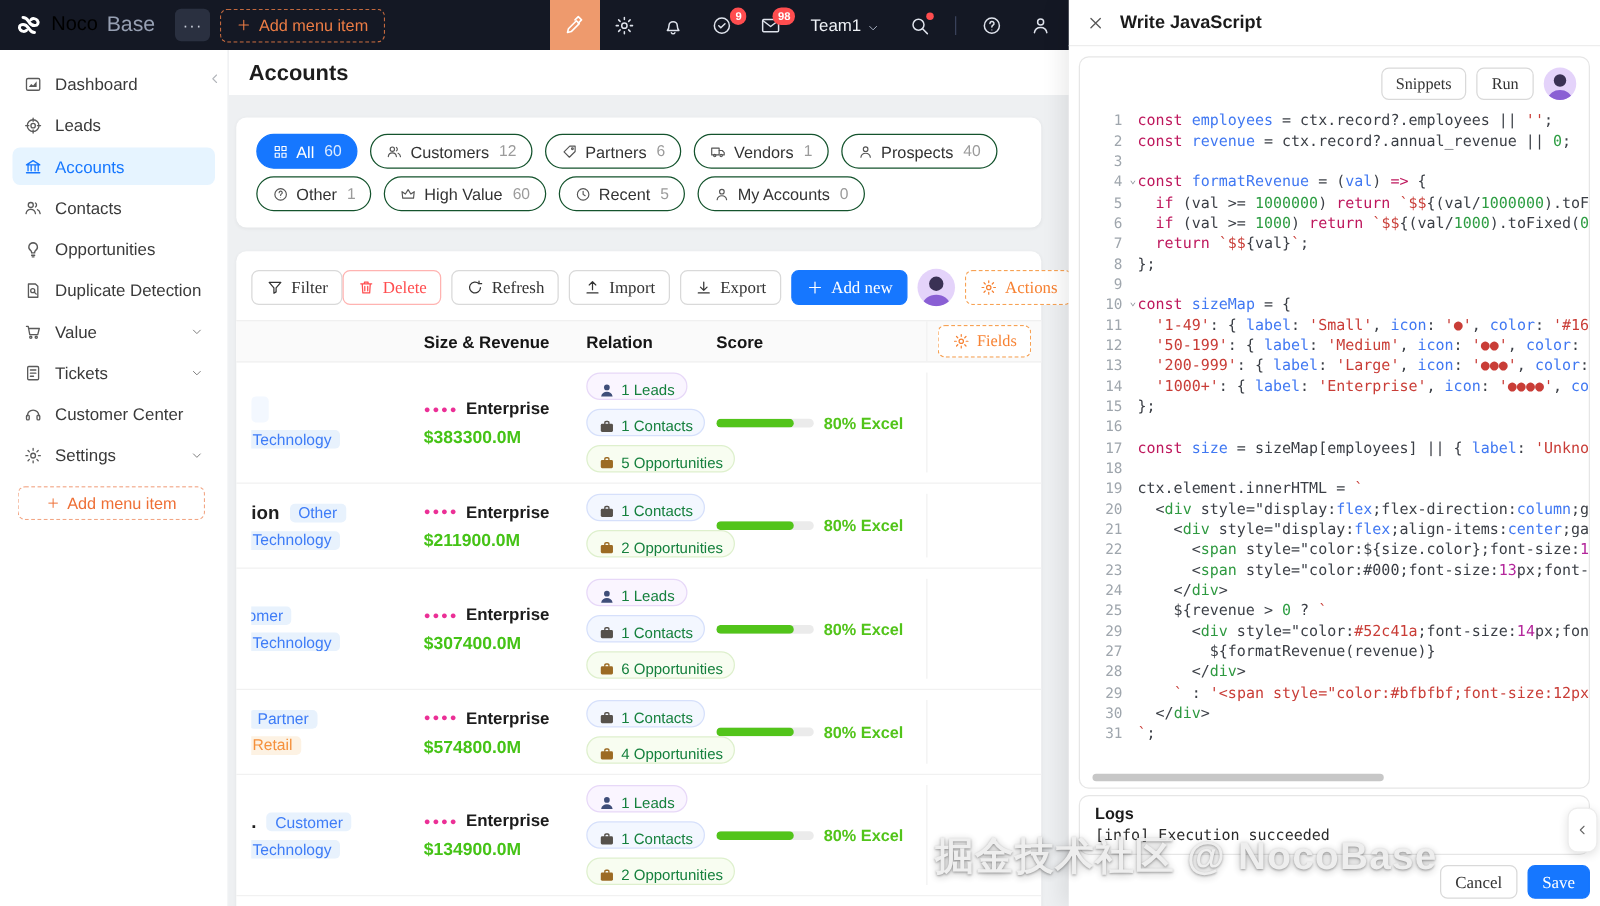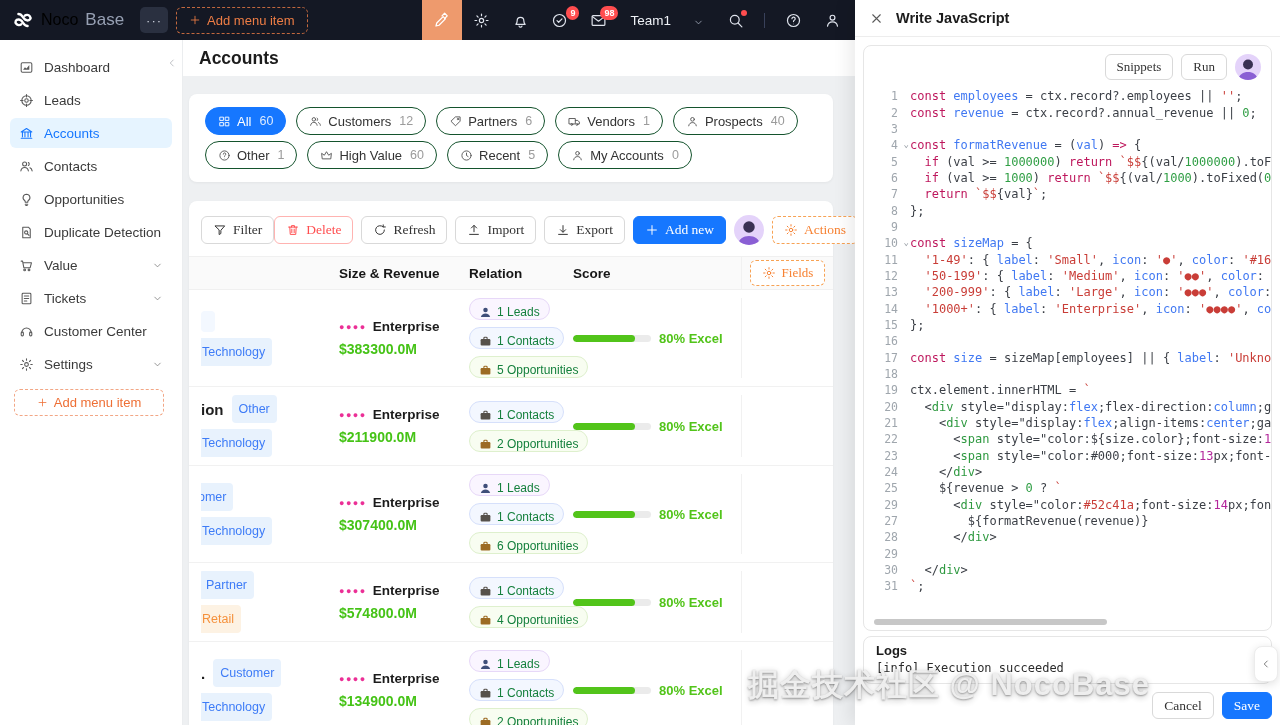--- a/index.html
+++ b/index.html
@@ -21,21 +21,21 @@
   .hadd .ic { width:12px; height:12px; }
   .hright { display:flex; align-items:center; margin-left:auto; margin-right:428px; }
   .hblock { width:40px; height:40px; display:flex; align-items:center; justify-content:center; }
   .hblock.active { background:#ee9a6d; }
   .hblock .ic { width:18px; height:18px; color:#fff; }
   .hitem { position:relative; width:17px; height:17px; margin:0 11px; color:#dfe3ec; cursor:pointer; }
   .hitem .ic { width:17px; height:17px; }
   .hbadge { position:absolute; top:-6px; right:-11px; background:#ff4d4f; color:#fff;
     border-radius:8px; font-size:9px; line-height:12px; padding:1px 4px; font-weight:700; }
   .hdot { position:absolute; top:-2px; right:-3px; width:6px; height:6px; border-radius:50%; background:#ff4d4f; }
-  .hteam { display:flex; align-items:flex-end; gap:22px; color:#eef1f6; font-size:13.5px; margin:0 12px; cursor:pointer; }
+  .hteam { display:flex; align-items:flex-end; gap:4px; color:#eef1f6; font-size:13.5px; margin:0 12px; cursor:pointer; }
   .hteam .ic { width:11px; height:11px; color:#aab2c2; }
   .hdivider { width:1px; height:15px; background:#39415a; margin:0 9px; }
 
   
   .sidebar { position:absolute; top:40px; left:0; width:183px; bottom:0; background:#fff;
     border-right:1px solid #ebedef; z-index:5; }
   .side-collapse { position:absolute; top:17px; right:4px; width:12px; height:12px; color:#b3b6bb; cursor:pointer; }
   .side-nav { padding-top:12px; }
   .side-item { display:flex; align-items:center; height:30px; margin:0 10px 3px 10px; padding:0 9px;
     border-radius:6px; color:#3a3a3a; font-size:13.5px; cursor:pointer; }
@@ -84,21 +84,21 @@
   .w1 { width:138px; flex-shrink:0; } .w2 { width:130px; flex-shrink:0; }
   .w3 { width:104px; flex-shrink:0; } .w4 { width:168px; flex-shrink:0; }
   .c5 { flex:1; align-self:stretch; border-left:1px solid #f1f1f1; display:flex; align-items:center; justify-content:center; }
   .c5 .btn { height:26px; font-size:13px; }
 
   .tbody { margin:0 -12px; }
   .trow { display:flex; align-items:center; padding:8px 0 8px 12px; border-bottom:1px solid #f1f1f1; }
   .c1 { width:138px; flex-shrink:0; overflow:hidden; display:flex; flex-direction:column; gap:6px; justify-content:center; }
   .name-line { display:flex; gap:8px; align-items:center; white-space:nowrap; }
   .name-text { font-size:15px; font-weight:700; color:#1f1f1f; }
-  .tag { display:inline-flex; align-items:center; height:28px; padding:0 7px; border-radius:4px;
+  .tag { display:inline-flex; align-items:center; height:15px; padding:0 7px; border-radius:4px;
     background:#e8f2fd; color:#3e7cf7; font-size:12.5px; white-space:nowrap; flex-shrink:0;}
   .tag.orange { background:#fdf2e3; color:#f5913c; }
   .frag { width:14px; height:21px; border-radius:4px; background:#f3f8ff; flex-shrink:0; }
   .c2 { width:130px; flex-shrink:0; display:flex; flex-direction:column; gap:7px; justify-content:center; }
   .size-line { display:flex; align-items:center; gap:6px; }
   .dots { color:#eb2f96; font-size:9px; letter-spacing:1.5px; }
   .size-label { font-size:13.5px; font-weight:700; color:#1c1c1c; }
   .revenue { font-size:14px; font-weight:700; color:#45c316; }
   .c3 { width:104px; flex-shrink:0; display:flex; flex-direction:column; gap:7px; justify-content:center; overflow:visible; }
   .chip { display:inline-flex; width:fit-content; align-items:flex-end; gap:5px; height:22px; padding:0 9px;
@@ -957,20 +957,21 @@
           <div class="cl">
             <div class="ln">27</div>
             <div class="lc"><span class="tk-d">        ${formatRevenue(revenue)}</span></div>
           </div>
           <div class="cl">
             <div class="ln">28</div>
             <div class="lc"><span class="tk-d">      &lt;/</span><span class="tk-t">div</span><span class="tk-d">&gt;</span></div>
           </div>
           <div class="cl">
             <div class="ln">29</div>
+            <div class="lc"><span class="tk-d">    </span><span class="tk-s">`</span><span class="tk-d"> : </span><span class="tk-s">'&lt;span style="color:#bfbfbf;font-size:12px</span></div>
           </div>
           <div class="cl">
             <div class="ln">30</div>
             <div class="lc"><span class="tk-d">  &lt;/</span><span class="tk-t">div</span><span class="tk-d">&gt;</span></div>
           </div>
           <div class="cl">
             <div class="ln">31</div>
             <div class="lc"><span class="tk-s">`</span><span class="tk-d">;</span></div>
           </div>
         </div>

